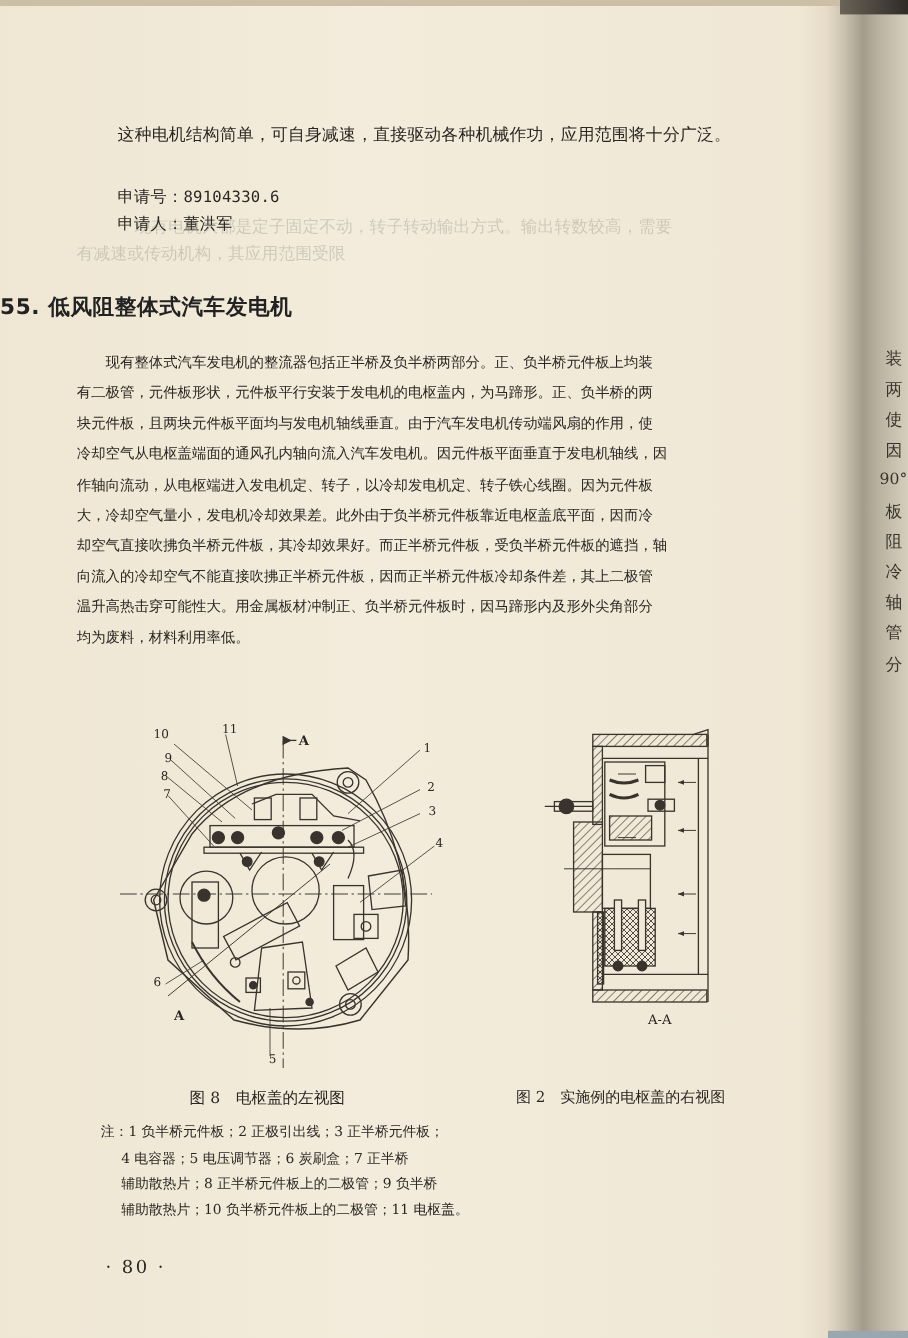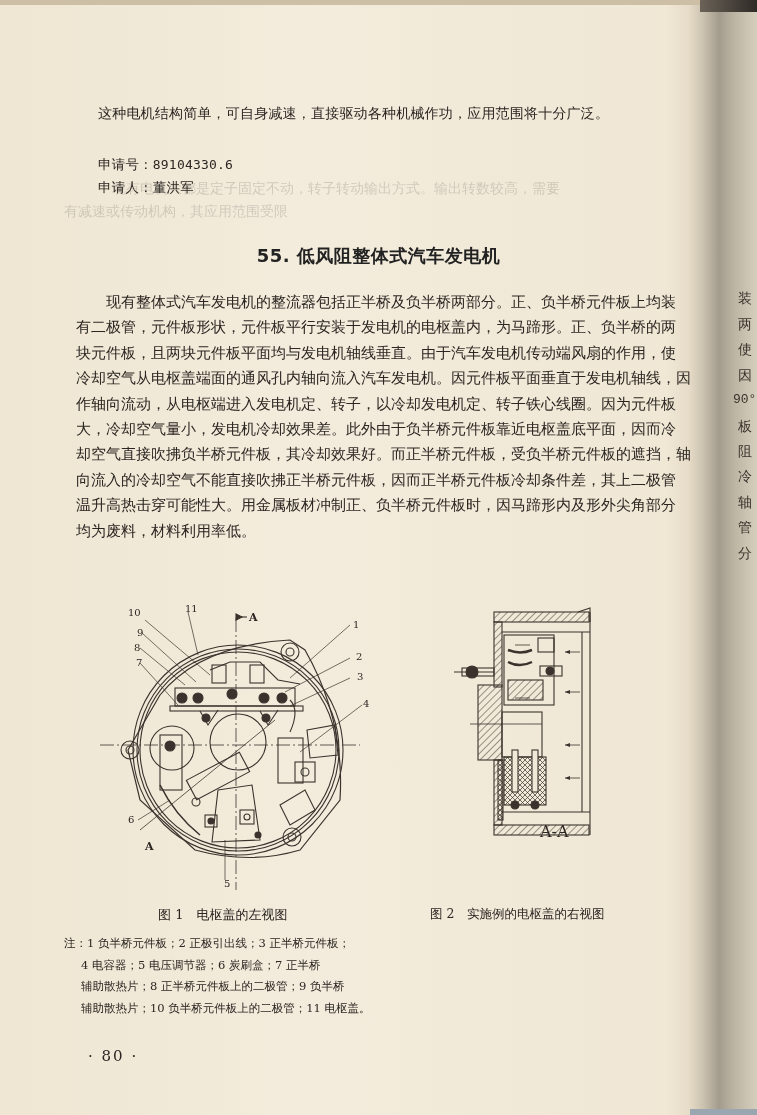--- a/index.html
+++ b/index.html
@@ -13,30 +13,30 @@
       position: absolute; left: 0; top: 0; width: 757px; height: 1115px;
       background: linear-gradient(to right, #efe6d3 0%, #f3ecdc 40%, #f0e7d5 88%, #e6dcc8 91%, #c9c0ae 93%, #a39b8c 95%, #bdb5a4 97%, #d7cfbd 100%);
     }
     .top-edge { position: absolute; left: 0; top: 0; width: 757px; height: 5px; background: #cdbfa5; }
     .top-dark { position: absolute; left: 700px; top: 0; width: 57px; height: 12px; background: linear-gradient(to right, #6b6358, #2e2a26); }
     .bottom-edge { position: absolute; left: 690px; bottom: 0; width: 67px; height: 6px; background: #9aa6b0; }
     .text { position: absolute; font-size: 14px; line-height: 22.5px; white-space: nowrap; letter-spacing: 0.2px; text-align: center; }
     .intro { left: 98px; top: 102px; }
     .meta { left: 98px; font-size: 13.5px; }
     .title {
-      position: absolute; left: 0; width: 757px; top: 244px; text-align: center;
+      position: absolute; left: 0; width: 757px; top: 244px; text-align: left;
       font-family: "DejaVu Sans", "Liberation Sans", sans-serif;
       font-size: 18px; font-weight: bold; letter-spacing: 0.5px; color: #222;
     }
-    .para { position: absolute; left: 76px; top: 290px; width: 620px; font-size: 15px; line-height: 25.4px; }
+    .para { position: absolute; left: 64px; top: 290px; width: 620px; font-size: 12px; line-height: 25.4px; }
     .para .line { white-space: nowrap; overflow: hidden; display: block; }
     .bleed { position: absolute; opacity: 0.18; font-size: 14px; color: #333; white-space: nowrap; }
     .fig { position: absolute; }
     .caption { position: absolute; font-size: 12.5px; white-space: nowrap; }
-    .notes { position: absolute; left: 64px; top: 933px; font-size: 11.5px; line-height: 21.5px; }
+    .notes { position: absolute; left: 84px; top: 933px; font-size: 11.5px; line-height: 21.5px; }
     .notes .indent { padding-left: 17px; }
     .page-number { position: absolute; left: 88px; top: 1047px; font-size: 15px; letter-spacing: 2px; }
     .side { position: absolute; left: 738px; font-size: 14px; color: #3a332c; }
   </style>
 </head>
 <body>
 
 <div class="page">
   <div class="top-edge"></div>
   <div class="top-dark"></div>
@@ -211,38 +211,38 @@
       <line x1="95" y1="45" x2="110" y2="45"></line>
         <line x1="95" y1="98" x2="110" y2="98"></line>
     </g>
     <g fill="#3a332d" stroke="none">
       <polygon points="145,52 150,50 150,54"></polygon>
         <polygon points="145,92 150,90 150,94"></polygon>
       <polygon points="145,145 150,143 150,147"></polygon>
         <polygon points="145,178 150,176 150,180"></polygon>
     </g>
   </svg>
-  <div class="caption" style="left:540px;top:822px;font-size:16px;">A-A</div>
-
-  <div class="caption" style="left:158px;top:906px;font-size:13px;">图 1　电枢盖的左视图</div>
+  <div class="caption" style="left:540px;top:843px;font-size:11px;">A-A</div>
+
+  <div class="caption" style="left:158px;top:906px;font-size:13px;">图 8　电枢盖的左视图</div>
   <div class="caption" style="left:430px;top:906px;font-size:12.5px;">图 2　实施例的电枢盖的右视图</div>
 
   <div class="notes">
     <div>注：1 负半桥元件板；2 正极引出线；3 正半桥元件板；</div>
     <div class="indent">4 电容器；5 电压调节器；6 炭刷盒；7 正半桥</div>
     <div class="indent">辅助散热片；8 正半桥元件板上的二极管；9 负半桥</div>
     <div class="indent">辅助散热片；10 负半桥元件板上的二极管；11 电枢盖。</div>
   </div>
 
   <div class="page-number">· 80 ·</div>
 
   <div class="side" style="top:290px;">装</div>
   <div class="side" style="top:316px;">两</div>
   <div class="side" style="top:341px;">使</div>
   <div class="side" style="top:367px;">因</div>
-  <div class="side" style="top:392px;left:733px;font-size:13px;font-family:Liberation Mono, monospace;">90°</div>
+  <div class="side" style="top:392px;left:733px;font-size:13px;">90°</div>
   <div class="side" style="top:418px;">板</div>
   <div class="side" style="top:443px;">阻</div>
   <div class="side" style="top:468px;">冷</div>
   <div class="side" style="top:494px;">轴</div>
   <div class="side" style="top:519px;">管</div>
   <div class="side" style="top:545px;">分</div>
 </div>
 
 </body></html>

